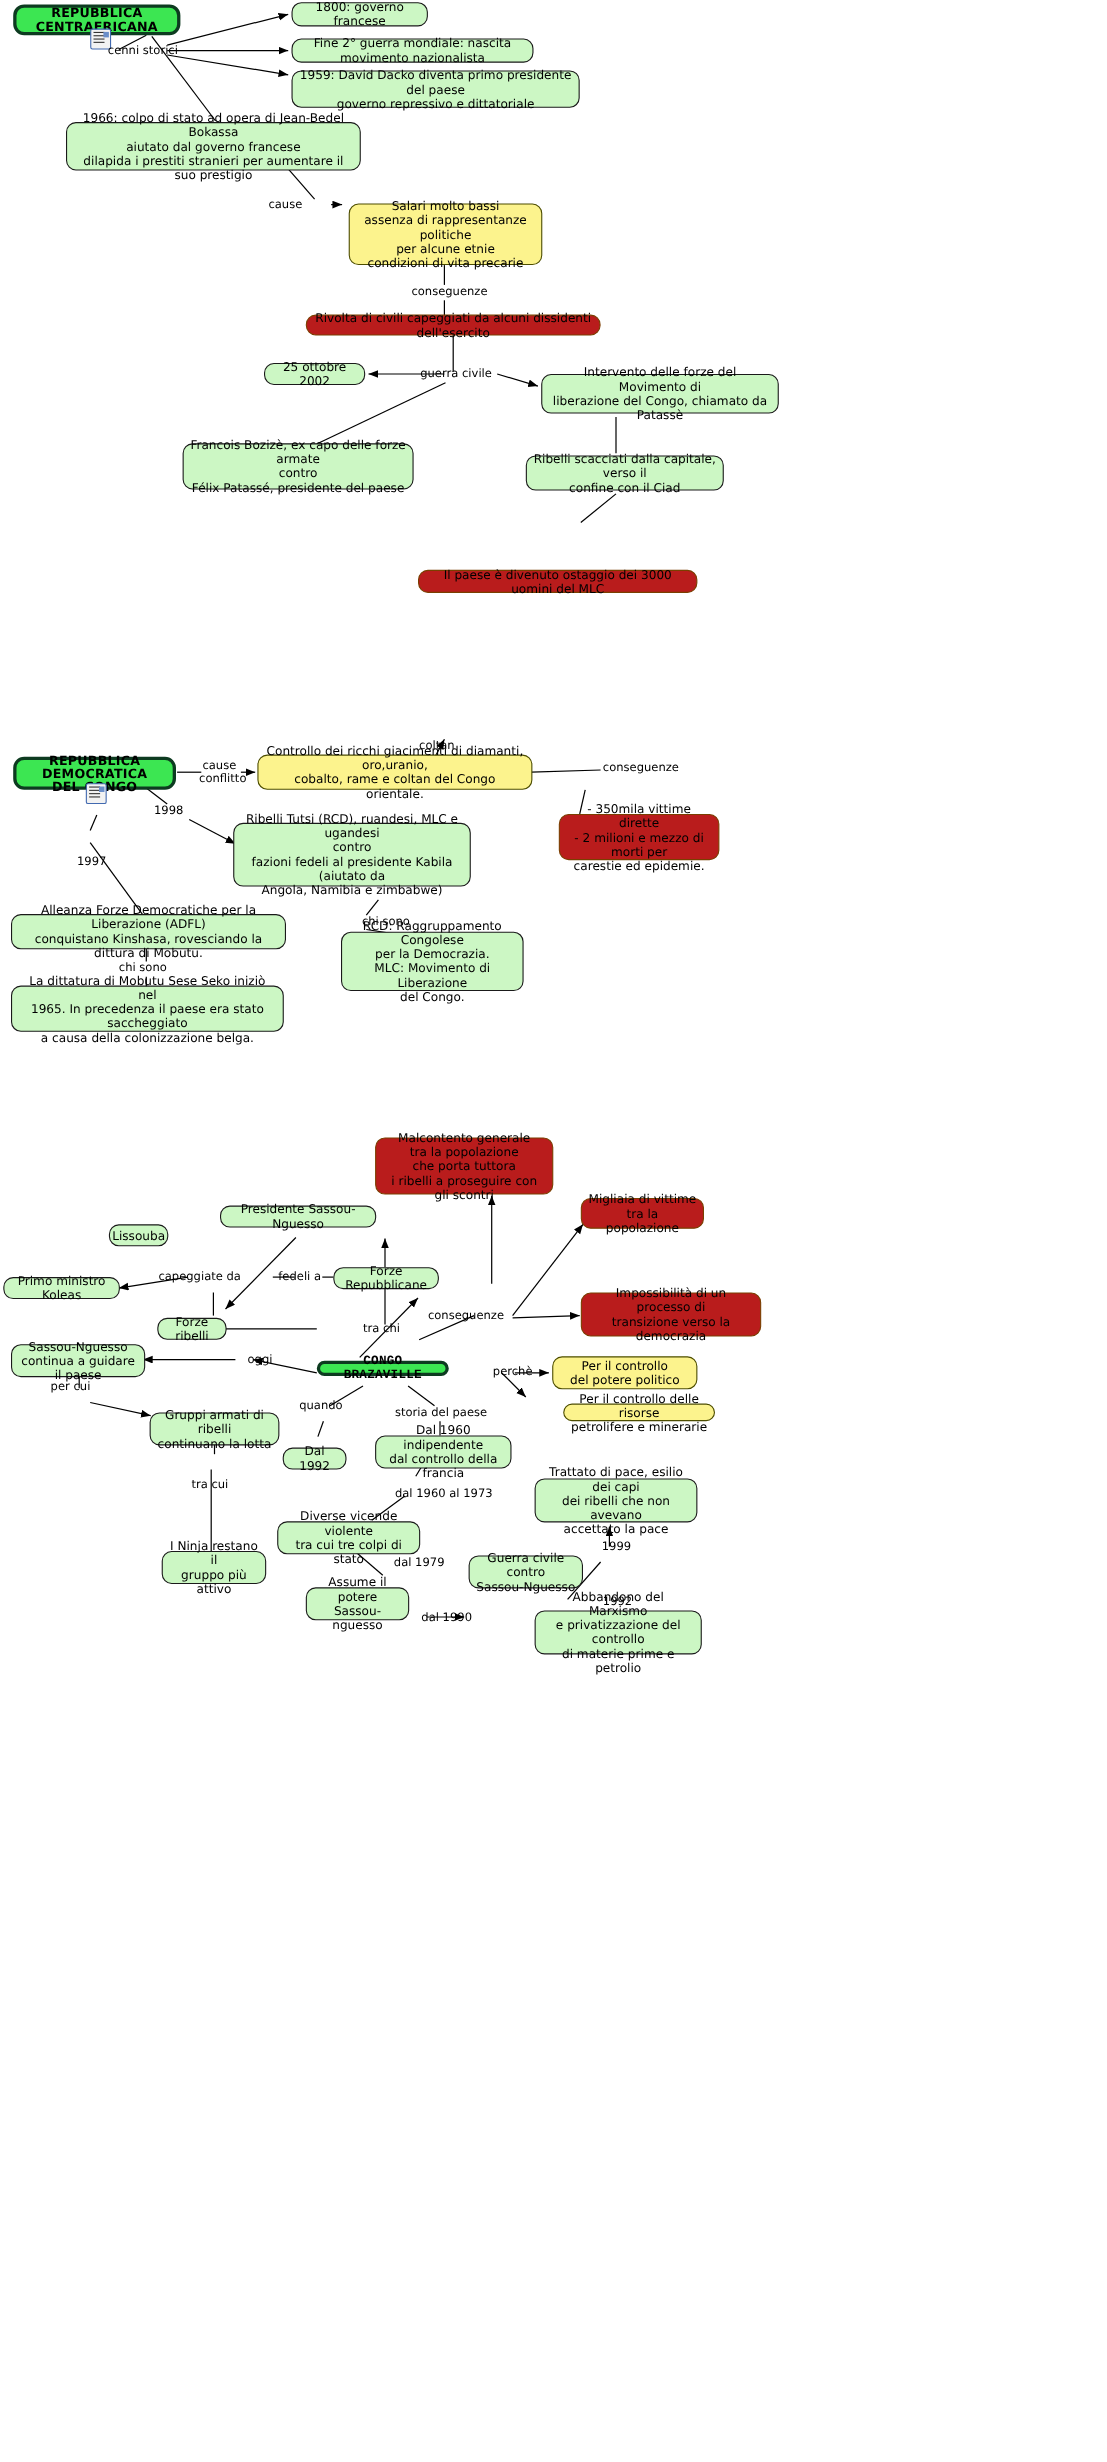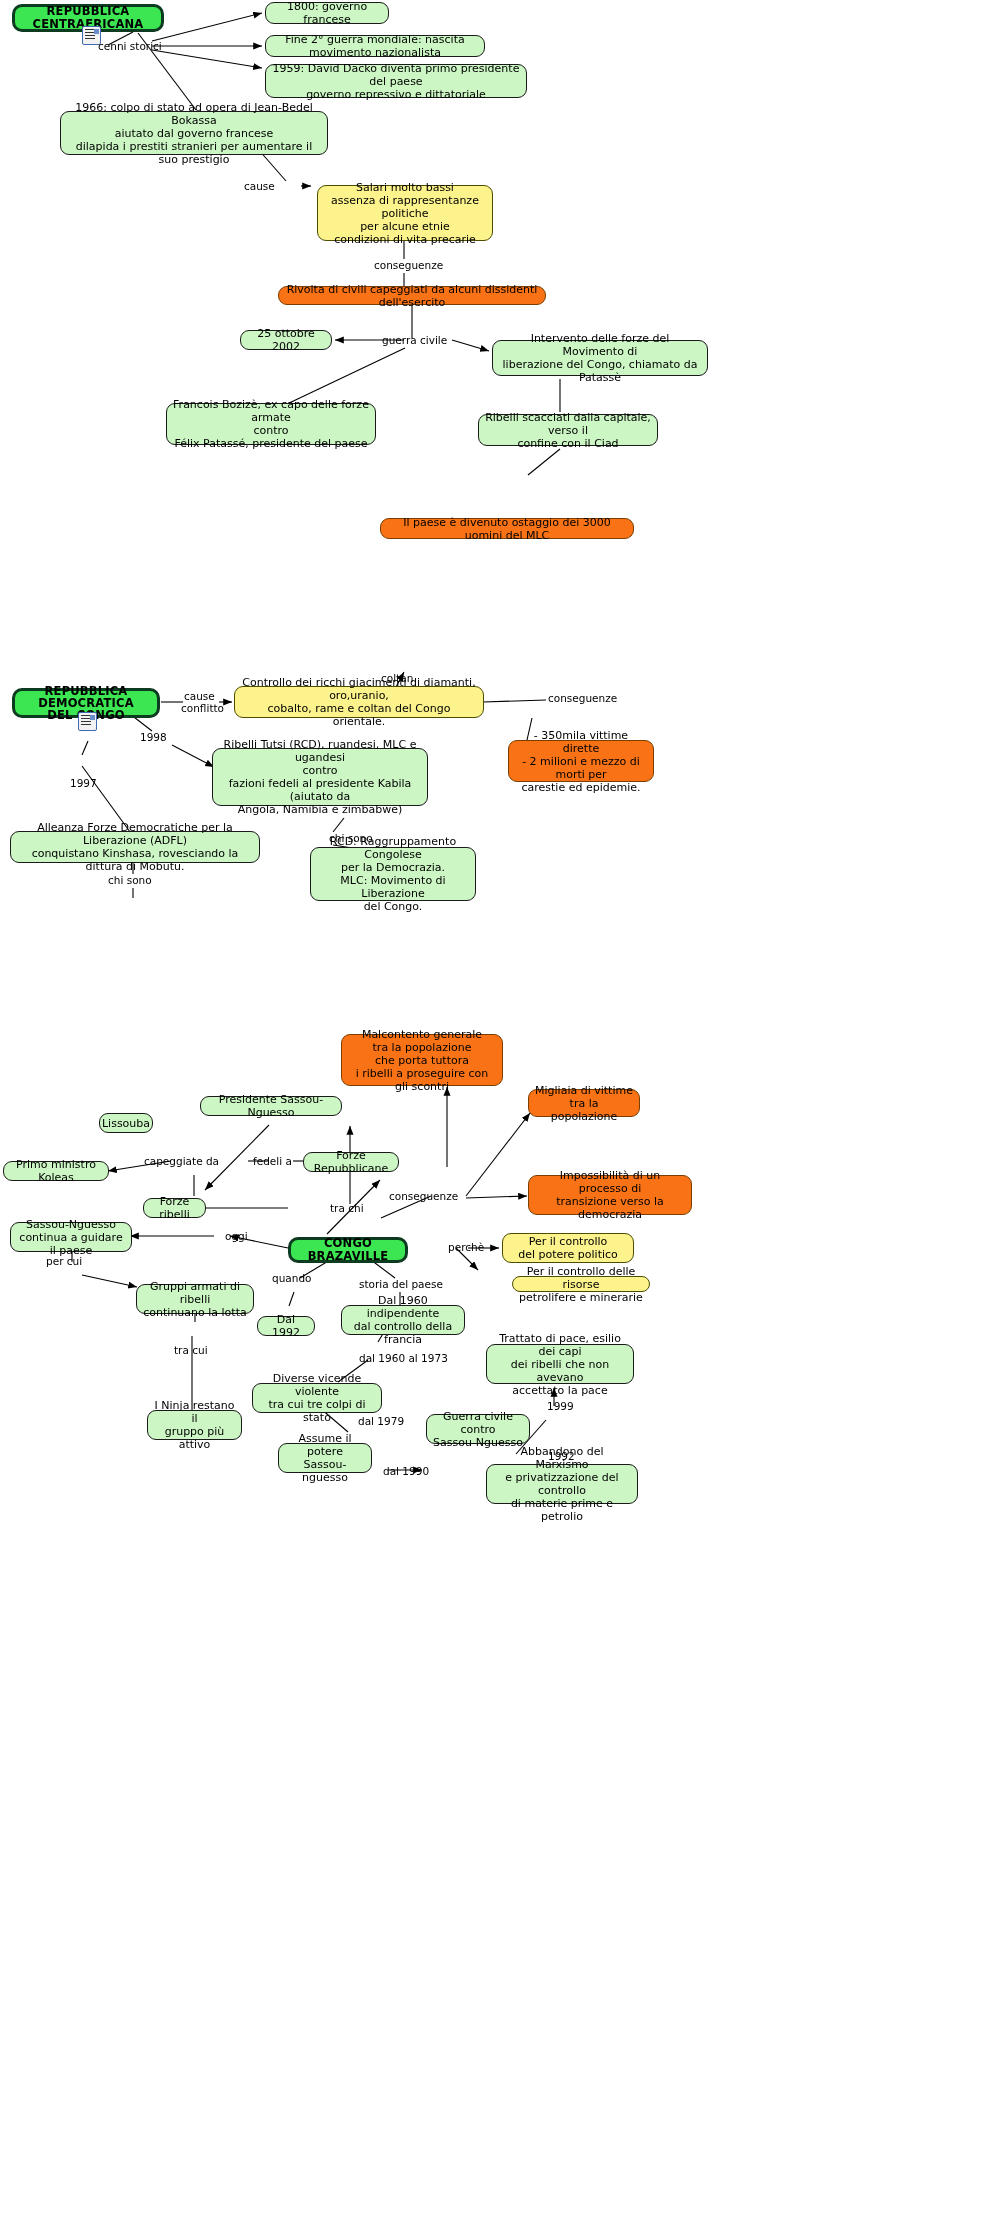--- a/index.html
+++ b/index.html
@@ -4,21 +4,21 @@
 <style>
   html,body{margin:0;padding:0;background:#ffffff;}
   body{font-family:"DejaVu Sans","Liberation Sans",sans-serif;}
   #canvas{position:relative;width:1006px;height:2238px;overflow:hidden;background:#fff;}
   svg.links{position:absolute;left:0;top:0;width:1006px;height:2238px;pointer-events:none;}
   .node{position:absolute;box-sizing:border-box;border:1px solid #000;border-radius:9px;
         display:flex;align-items:center;justify-content:center;text-align:center;
         font-size:11px;line-height:13px;color:#000;padding:3px 6px;white-space:pre-line;}
   .green{background:#ccf7c4;border-color:#1a1a1a;}
   .yellow{background:#fcf38d;border-color:#4d4d00;}
-  .orange{background:#f97316;border-color:#7a3f00;}
+  .orange{background:#b91c1c;border-color:#7a3f00;}
   .root{background:#3ce652;border:3px solid #0d3b20;border-radius:10px;
         font-weight:bold;font-size:11.5px;letter-spacing:.2px;}
   .elabel{position:absolute;font-size:10.5px;color:#000;background:transparent;
           white-space:nowrap;line-height:12px;}
   .docicon{position:absolute;width:17px;height:17px;border:1px solid #4169b0;
            background:#f2f2f2;border-radius:2px;display:block;}
   .docicon i{position:absolute;left:2px;top:2px;right:5px;height:1px;background:#333;display:block;}
   .docicon i:nth-child(2){top:5px;}
   .docicon i:nth-child(3){top:8px;}
   .docicon i:nth-child(4){top:11px;}
@@ -158,31 +158,34 @@
   <div class="node green" style="left:212px;top:748px;width:216px;height:58px;">Ribelli Tutsi (RCD), ruandesi, MLC e ugandesi
 contro
 fazioni fedeli al presidente Kabila (aiutato da
 Angola, Namibia e zimbabwe)</div>
   <div class="node green" style="left:10px;top:831px;width:250px;height:32px;">Alleanza Forze Democratiche per la Liberazione (ADFL)
 conquistano Kinshasa, rovesciando la dittura di Mobutu.</div>
   <div class="node green" style="left:310px;top:847px;width:166px;height:54px;">RCD: Raggruppamento Congolese
 per la Democrazia.
 MLC: Movimento di Liberazione
 del Congo.</div>
+  <div class="node green" style="left:10px;top:896px;width:248px;height:42px;">La dittatura di Mobutu Sese Seko iniziò nel
+1965. In precedenza il paese era stato saccheggiato
+a causa della colonizzazione belga.</div>
 
   <span class="elabel" style="left:381px;top:672px;">coltan</span>
   <span class="elabel" style="left:184px;top:690px;">cause</span>
   <span class="elabel" style="left:181px;top:702px;">conflitto</span>
   <span class="elabel" style="left:548px;top:692px;">conseguenze</span>
   <span class="elabel" style="left:140px;top:731px;">1998</span>
   <span class="elabel" style="left:70px;top:777px;">1997</span>
   <span class="elabel" style="left:329px;top:832px;">chi sono</span>
   <span class="elabel" style="left:108px;top:874px;">chi sono</span>
 
-  <div class="node root" style="left:288px;top:1237px;width:120px;height:26px;">CONGO BRAZAVILLE</div>
+  <div class="node root" style="left:288px;top:1237px;width:120px;height:14px;font-family:Liberation Mono, monospace;">CONGO BRAZAVILLE</div>
 
   <div class="node orange" style="left:341px;top:1034px;width:162px;height:52px;">Malcontento generale
 tra la popolazione
 che porta tuttora
 i ribelli a proseguire con gli scontri</div>
   <div class="node orange" style="left:528px;top:1089px;width:112px;height:28px;">Migliaia di vittime
 tra la popolazione</div>
   <div class="node green" style="left:200px;top:1096px;width:142px;height:20px;">Presidente Sassou-Nguesso</div>
   <div class="node green" style="left:99px;top:1113px;width:54px;height:20px;">Lissouba</div>
   <div class="node green" style="left:3px;top:1161px;width:106px;height:20px;">Primo ministro Koleas</div>

